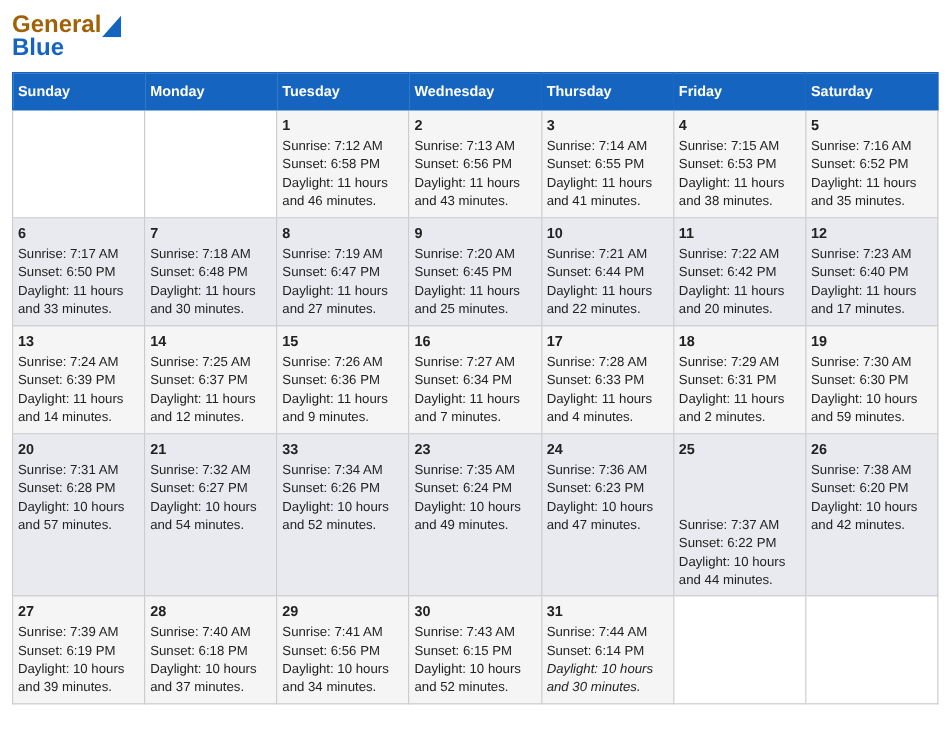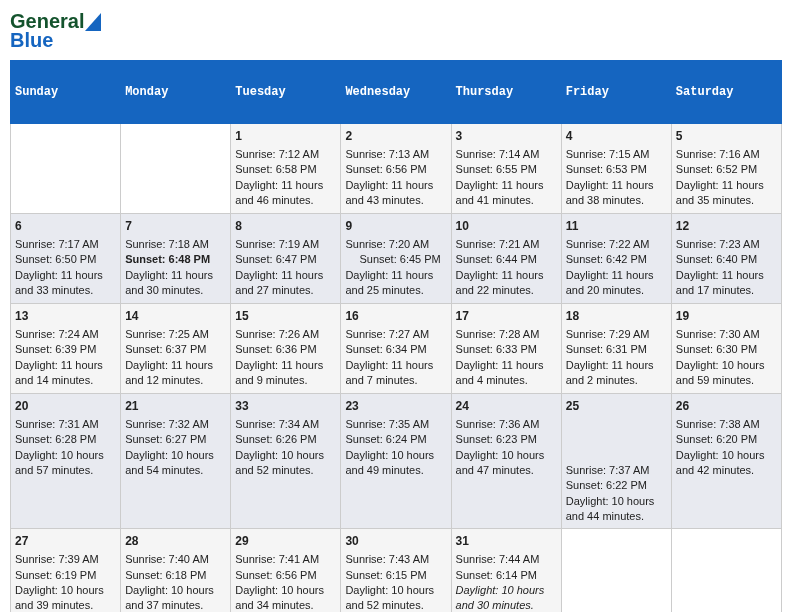--- a/index.html
+++ b/index.html
@@ -36,26 +36,25 @@
       color: #444;
     }
     .calendar {
       width: 100%;
       border-collapse: collapse;
       font-size: 11px;
     }
     .calendar thead th {
       background-color: #1565c0;
       color: #fff;
-      padding: 24px 4px;
+      padding: 8px 4px;
       text-align: left;
       font-size: 12px;
       font-weight: bold;
       border: 1px solid #1565c0;
-      font-family: Liberation Mono, monospace;
     }
     .calendar tbody td {
       border: 1px solid #ccc;
       vertical-align: top;
       padding: 4px;
       min-height: 80px;
       height: 90px;
       width: calc(100% / 7);
       color: #222;
       line-height: 1.4;
@@ -73,21 +72,21 @@
       margin-bottom: 2px;
     }
     .empty { background: #fff !important; }
   </style>
 </head>
 <body>
 
 <div class="header">
   <div class="logo">
     <div style="display:flex; align-items:center;">
-      <span class="logo-general" style="font-size:20px; font-weight:bold; color:#14532d;">General</span>
+      <span class="logo-general" style="font-size:20px; font-weight:bold; color:#a16207;">General</span>
       <svg width="16" height="18" viewBox="0 0 16 18" style="margin:0 1px;">
         <polygon points="0,18 16,18 16,0" fill="#1565c0"></polygon>
       </svg>
     </div>
     <span class="logo-blue" style="font-size:20px; font-weight:bold; color:#1565c0; margin-top:-4px;">Blue</span>
   </div>
 </div>
 
 <table class="calendar">
   <thead>
@@ -139,33 +138,33 @@
       <tr>
         <td>
           <span class="day-number">6</span>
           <span style="display: block;">Sunrise: 7:17 AM</span>
           <span style="display: block;">Sunset: 6:50 PM</span>
           <span style="display: block;">Daylight: 11 hours and 33 minutes.</span>
         </td>
         <td>
           <span class="day-number">7</span>
           <span style="display: block;">Sunrise: 7:18 AM</span>
-          <span style="display: block; font-weight: bold;">Sunset: 6:48 PM</span>
+          <span style="display: block;">Sunset: 6:48 PM</span>
           <span style="display: block;">Daylight: 11 hours and 30 minutes.</span>
         </td>
         <td>
           <span class="day-number">8</span>
           <span style="display: block;">Sunrise: 7:19 AM</span>
           <span style="display: block;">Sunset: 6:47 PM</span>
           <span style="display: block;">Daylight: 11 hours and 27 minutes.</span>
         </td>
         <td>
           <span class="day-number">9</span>
           <span style="display: block;">Sunrise: 7:20 AM</span>
-          <span style="display: block; margin-left: 14px;">Sunset: 6:45 PM</span>
+          <span style="display: block;">Sunset: 6:45 PM</span>
           <span style="display: block;">Daylight: 11 hours and 25 minutes.</span>
         </td>
         <td>
           <span class="day-number">10</span>
           <span style="display: block;">Sunrise: 7:21 AM</span>
           <span style="display: block;">Sunset: 6:44 PM</span>
           <span style="display: block;">Daylight: 11 hours and 22 minutes.</span>
         </td>
         <td>
           <span class="day-number">11</span>

